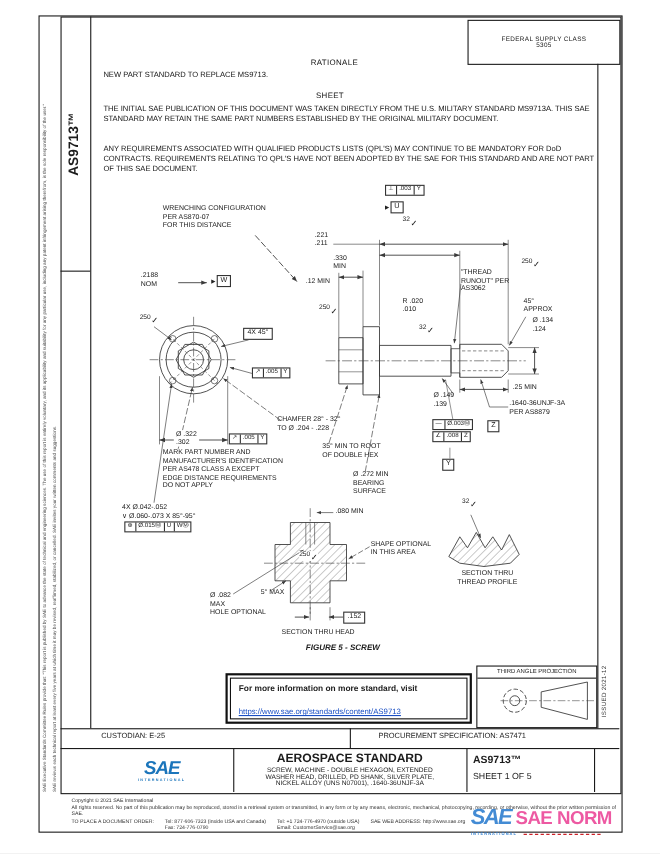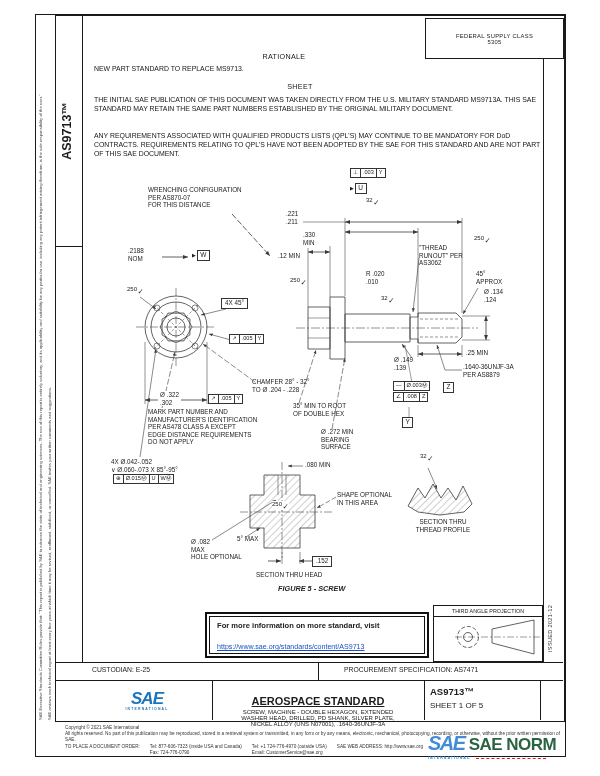--- a/index.html
+++ b/index.html
@@ -41,21 +41,21 @@
   <div class="vrot bold" style="left:60px;top:242px;width:222px;height:20px;font-size:12.5px;text-align:center;">AS9713™</div>
 
   <div class="line" style="left:543px;top:58px;width:1px;height:604px;"></div>
   <div class="vrot" style="left:547px;top:652px;width:96px;height:10px;font-size:5.6px;letter-spacing:.3px;color:#333;">ISSUED 2021-12</div>
 
   <div class="abs" style="left:425px;top:18px;width:137px;height:39px;border:1.3px solid #1a1a1a;display:flex;flex-direction:column;align-items:center;justify-content:center;font-size:5.8px;letter-spacing:.3px;">
     <div>FEDERAL SUPPLY CLASS</div>
     <div>5305</div>
   </div>
 
-  <div class="head ctr" style="left:224px;top:52px;width:120px;">RATIONALE</div>
+  <div class="head ctr" style="left:244px;top:52px;width:120px;">RATIONALE</div>
   <div class="para" style="left:94px;top:64px;width:450px;">NEW PART STANDARD TO REPLACE MS9713.</div>
   <div class="head ctr" style="left:240px;top:82px;width:120px;">SHEET</div>
   <div class="para" style="left:94px;top:95px;width:452px;">THE INITIAL SAE PUBLICATION OF THIS DOCUMENT WAS TAKEN DIRECTLY FROM THE U.S. MILITARY STANDARD MS9713A. THIS SAE STANDARD MAY RETAIN THE SAME PART NUMBERS ESTABLISHED BY THE ORIGINAL MILITARY DOCUMENT.</div>
   <div class="para" style="left:94px;top:131px;width:452px;">ANY REQUIREMENTS ASSOCIATED WITH QUALIFIED PRODUCTS LISTS (QPL'S) MAY CONTINUE TO BE MANDATORY FOR DoD CONTRACTS. REQUIREMENTS RELATING TO QPL'S HAVE NOT BEEN ADOPTED BY THE SAE FOR THIS STANDARD AND ARE NOT PART OF THIS SAE DOCUMENT.</div>
 
   <svg class="abs" style="left:0;top:0;" width="600" height="776" viewBox="0 0 600 776">
     <defs>
       <marker id="ar" viewBox="0 0 10 10" refX="9" refY="5" markerWidth="7" markerHeight="7" orient="auto-start-reverse">
           <path d="M0,1.5 L9,5 L0,8.5 z" fill="#3a3a3a"></path>
         </marker>
@@ -281,21 +281,21 @@
 
   <div class="abs" style="left:92px;top:666px;font-size:6.8px;">CUSTODIAN: E-25</div>
   <div class="abs" style="left:344px;top:666px;font-size:6.8px;">PROCUREMENT SPECIFICATION: AS7471</div>
 
   <div class="abs" style="left:83px;top:681px;width:128px;height:38px;display:flex;flex-direction:column;align-items:center;justify-content:center;">
     <div style="font-size:17px;font-weight:bold;font-style:italic;color:#1b75bb;letter-spacing:-1px;line-height:1;">SAE</div>
     <div style="font-size:3.4px;letter-spacing:1.2px;color:#1b75bb;font-weight:bold;">INTERNATIONAL</div>
   </div>
 
   <div class="abs" style="left:213px;top:681px;width:210px;height:38px;text-align:center;">
-    <div class="bold" style="font-size:11px;text-decoration:underline;margin-top:14px;">AEROSPACE STANDARD</div>
+    <div class="bold" style="font-size:11px;margin-top:3px;">AEROSPACE STANDARD</div>
     <div style="font-size:6px;margin-top:2px;">SCREW, MACHINE - DOUBLE HEXAGON, EXTENDED</div>
     <div style="font-size:6px;">WASHER HEAD, DRILLED, PD SHANK, SILVER PLATE,</div>
     <div style="font-size:6px;">NICKEL ALLOY (UNS N07001), .1640-36UNJF-3A</div>
   </div>
 
   <div class="abs" style="left:430px;top:686px;">
     <div class="bold" style="font-size:9.5px;">AS9713™</div>
     <div style="font-size:8px;margin-top:4px;">SHEET 1 OF 5</div>
   </div>
 
@@ -312,21 +312,21 @@
         <div>Tel: +1 724-776-4970 (outside USA)</div>
         <div>Email: CustomerService@sae.org</div>
       </div>
       <div>SAE WEB ADDRESS: http://www.sae.org</div>
     </div>
   </div>
 
   <div class="abs" style="left:428px;top:732px;width:175px;">
     <div style="display:flex;align-items:baseline;gap:4px;">
       <span style="font-size:20px;font-weight:bold;font-style:italic;color:#2f7fd0;letter-spacing:-1.5px;opacity:.9;">SAE</span>
-      <span style="font-size:17px;font-weight:bold;color:#14532d;letter-spacing:-0.5px;opacity:.9;white-space:nowrap;">SAE NORM</span>
+      <span style="font-size:17px;font-weight:bold;color:#ec4899;letter-spacing:-0.5px;opacity:.9;white-space:nowrap;">SAE NORM</span>
     </div>
     <div style="display:flex;align-items:center;gap:6px;margin-top:1px;">
       <span style="font-size:3.6px;letter-spacing:1px;color:#2f7fd0;font-weight:bold;">INTERNATIONAL</span>
       <span style="display:inline-block;width:70px;border-top:1.5px dashed #cc2229;"></span>
     </div>
   </div>
 
 </div>
 
 </body></html>

